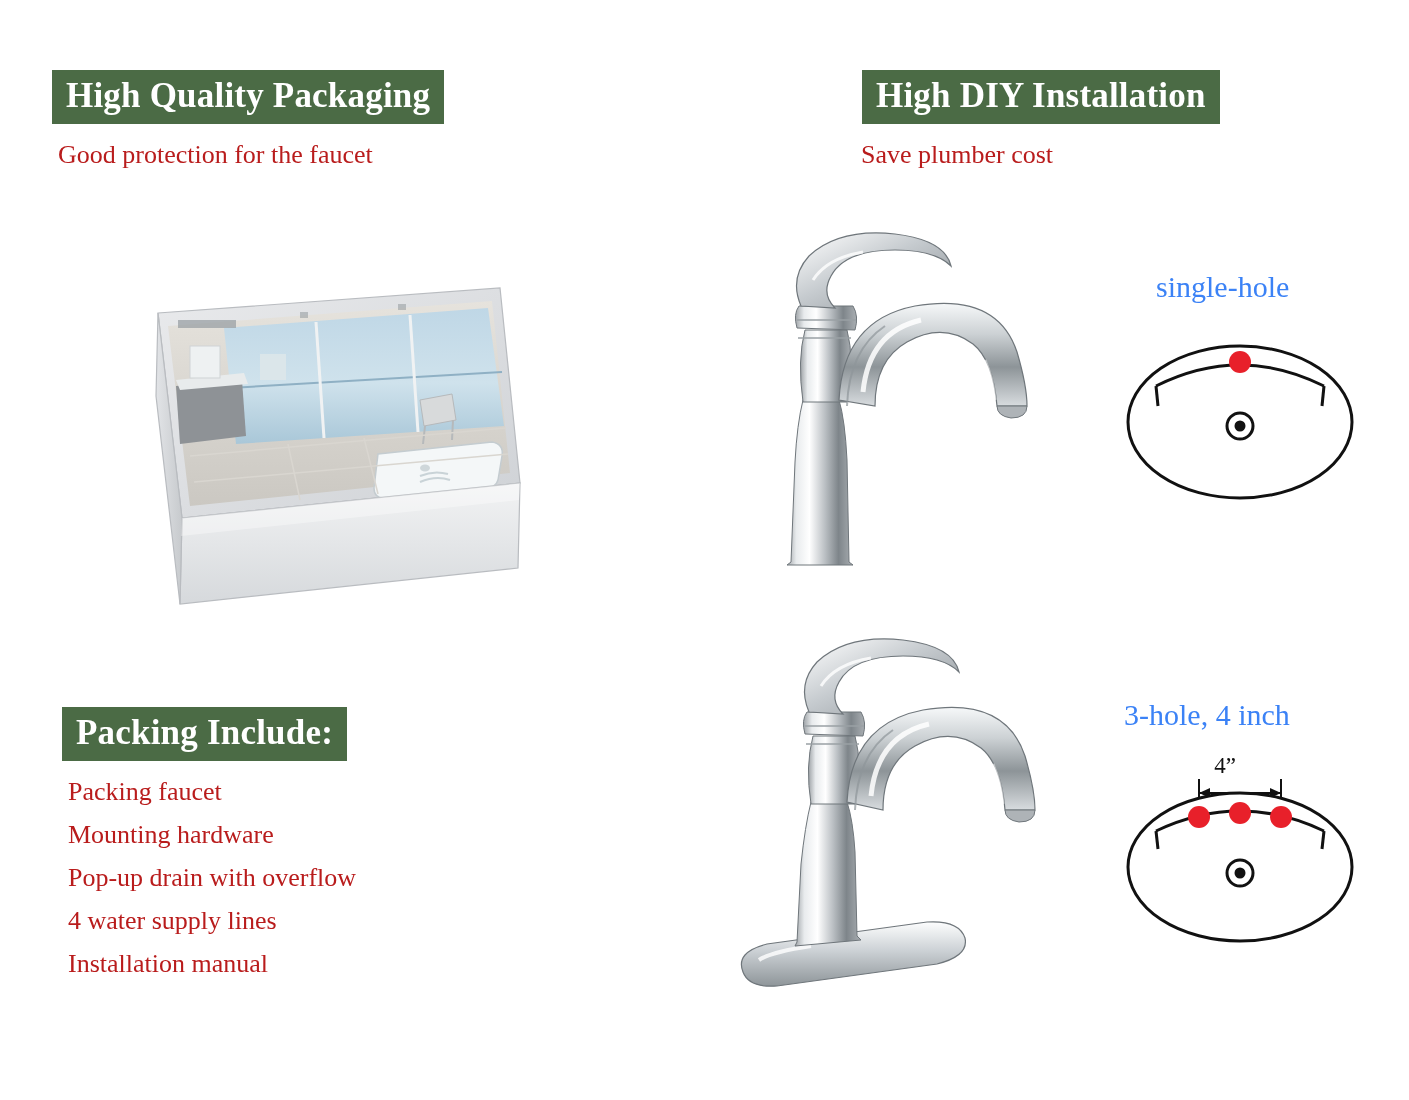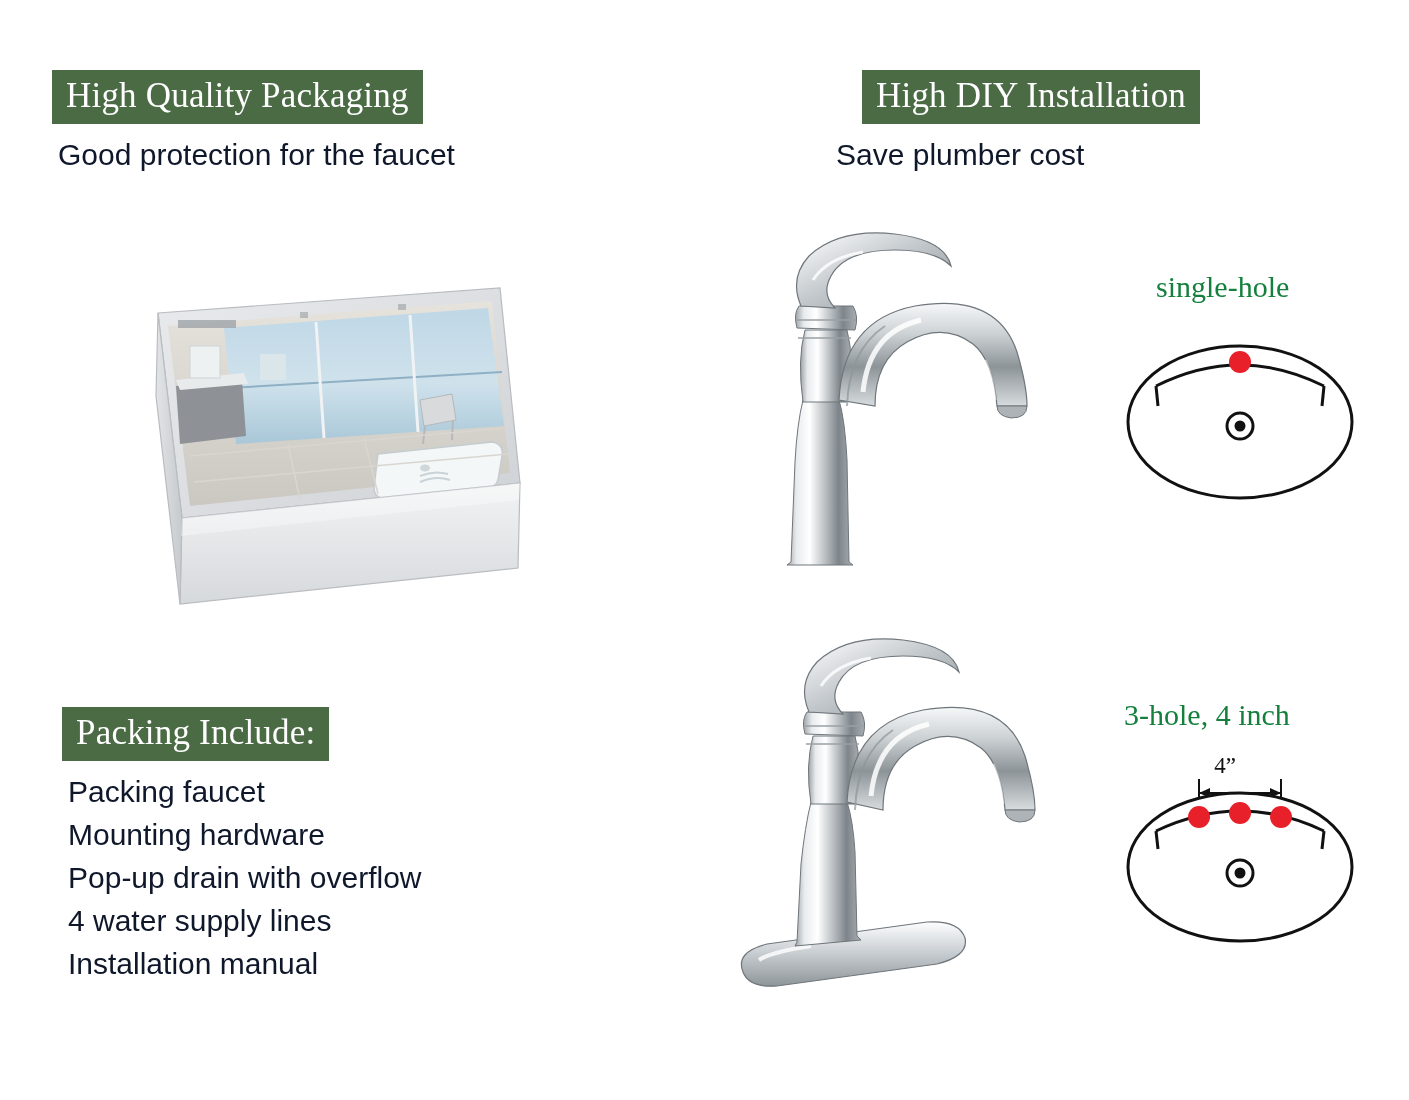--- a/index.html
+++ b/index.html
@@ -19,49 +19,49 @@
     position: absolute;
     inset: 0;
   }
 
   
   .heading {
     position: absolute;
     background: #4b6b45;
     color: #ffffff;
     font-family: "Liberation Serif", serif;
-    font-weight: normal;
+    font-weight: bold;
     font-size: 35px;
     line-height: 1;
     padding: 8px 14px 11px 14px;
     white-space: nowrap;
     letter-spacing: 0.2px;
   }
   #heading-packaging { left: 52px;  top: 70px; }
   #heading-install   { left: 862px; top: 70px; }
   #heading-include   { left: 62px;  top: 707px; }
 
   
   .text-block {
     position: absolute;
-    font-family: Liberation Sans, sans-serif;
-    font-size: 30px;
+    font-family: Liberation Serif, serif;
+    font-size: 26px;
     line-height: 43px;
-    color: #0f172a;
+    color: #b91c1c;
     white-space: nowrap;
   }
   #packaging-lines { left: 58px;  top: 133px; }
-  #install-lines   { left: 836px; top: 133px; }
+  #install-lines   { left: 861px; top: 133px; }
   #include-lines   { left: 68px;  top: 770px; }
 
   .label {
     position: absolute;
     font-family: "Liberation Serif", serif;
     font-size: 30px;
-    color: #15803d;
+    color: #3b82f6;
     white-space: nowrap;
   }
   #label-single-hole { left: 1156px; top: 270px; }
   #label-three-hole  { left: 1124px; top: 698px; }
 
   
   .package-photo {
     position: absolute;
     left: 120px;
     top: 268px;

